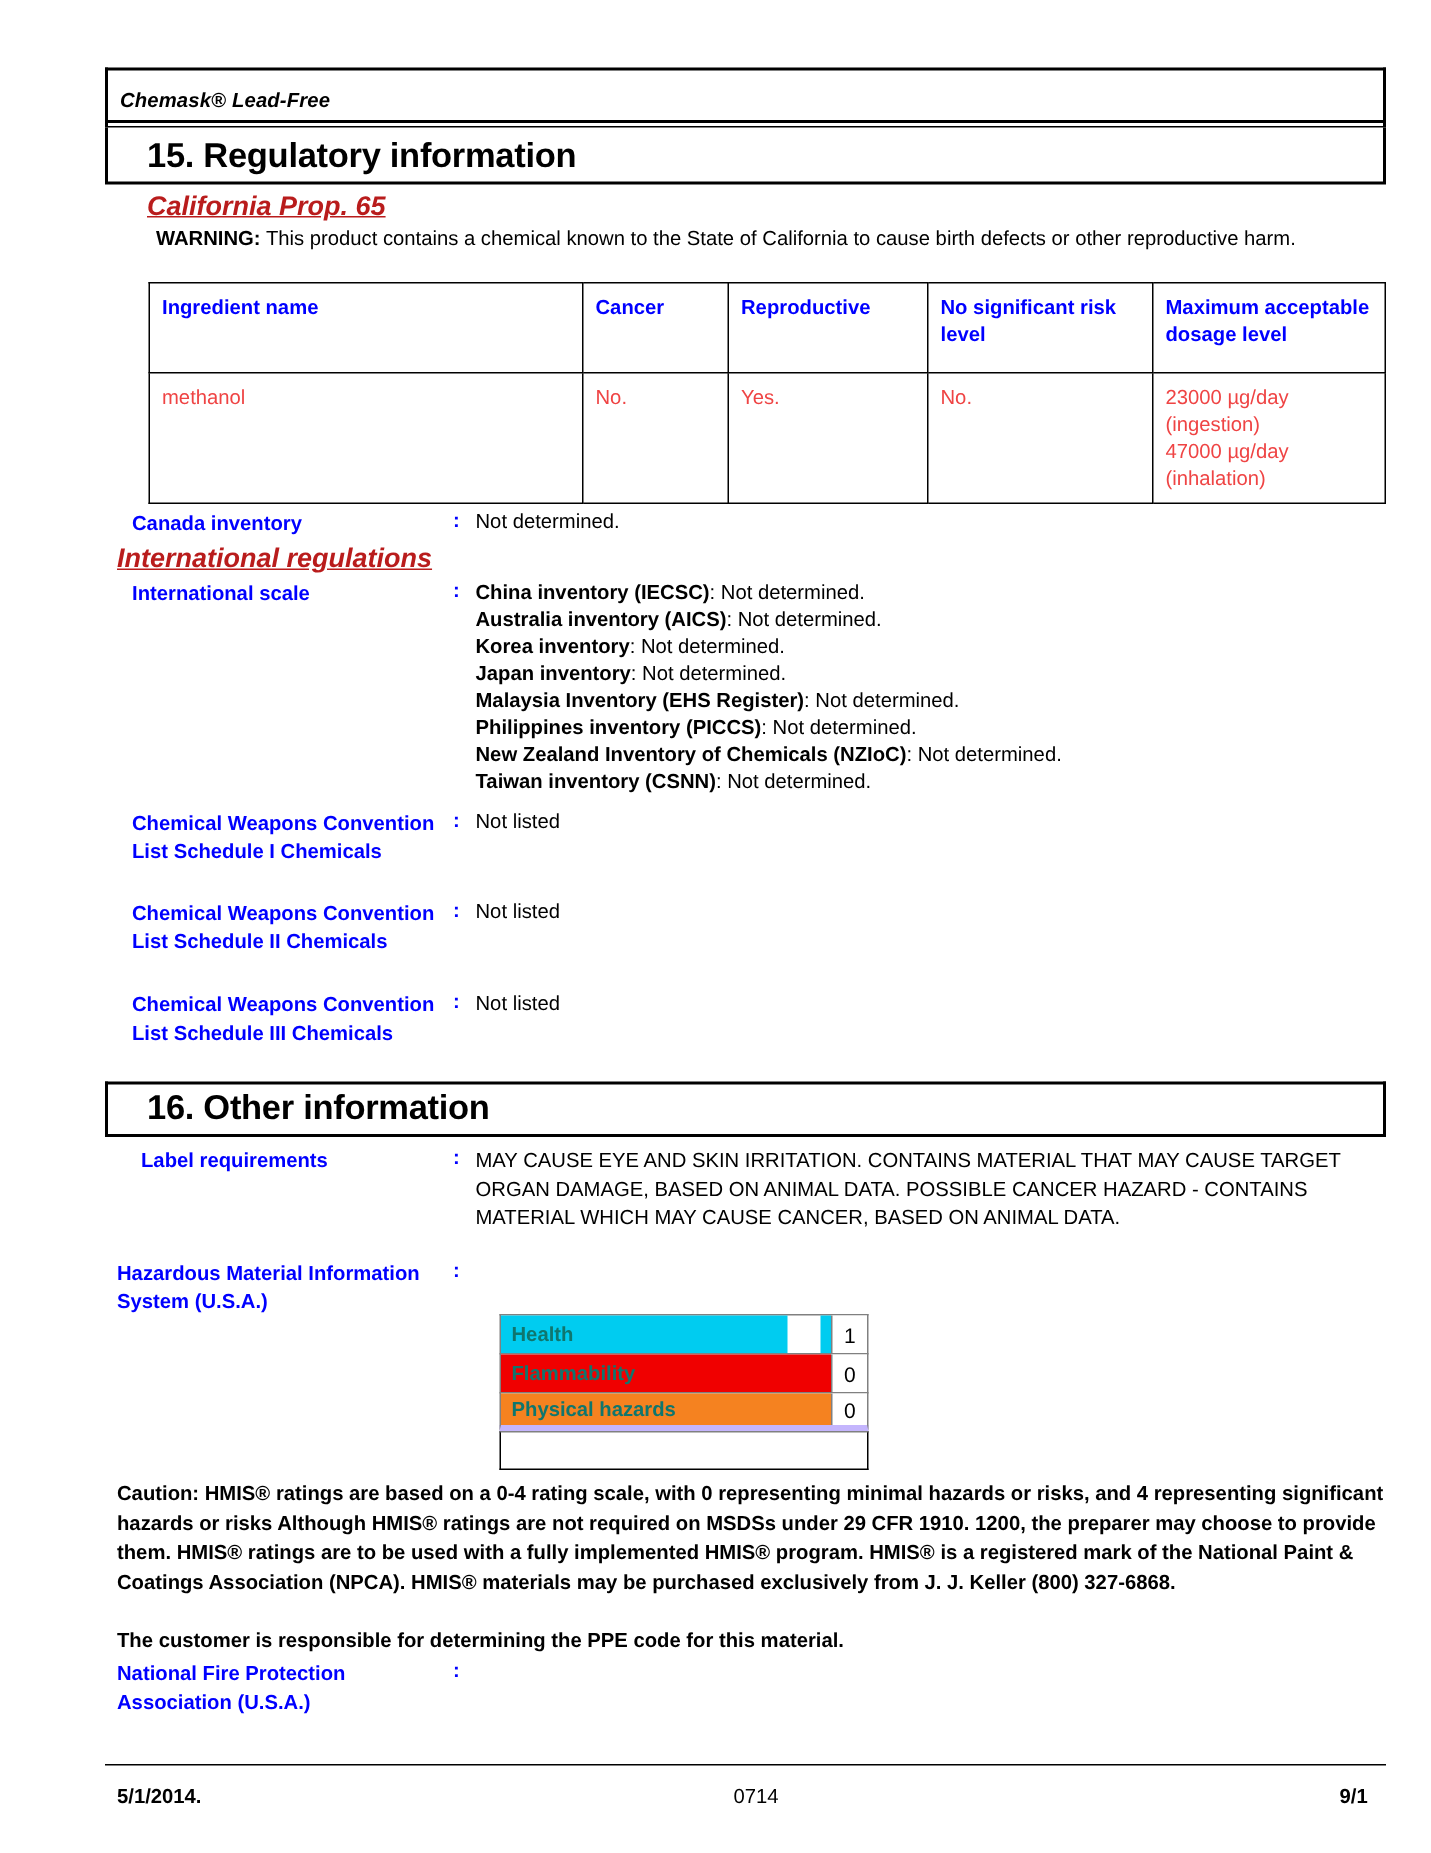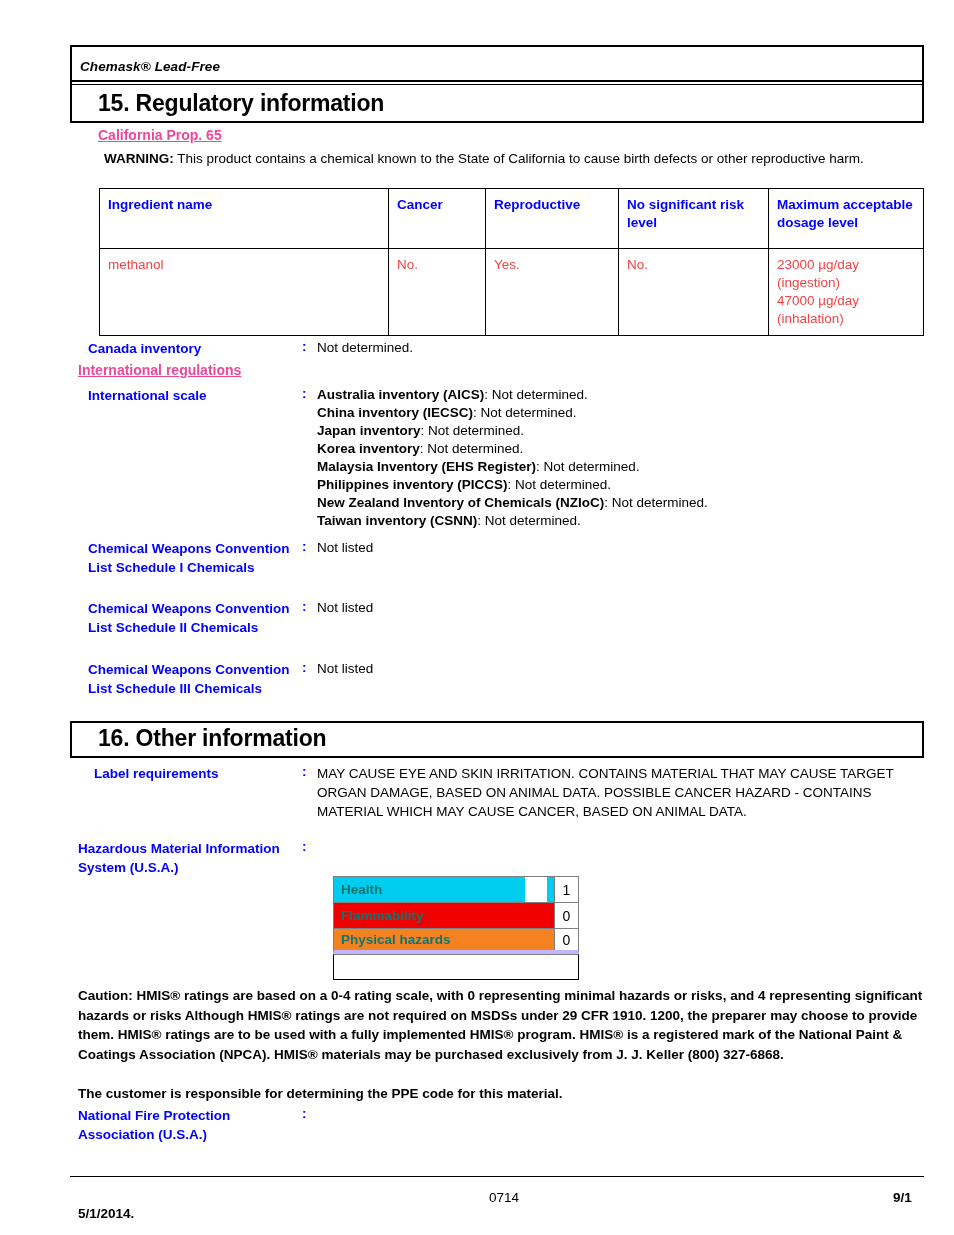--- a/index.html
+++ b/index.html
@@ -73,25 +73,26 @@
   .section-rule {
     position: absolute;
     left: 70px;
     width: 854px; height: 2px;
     background: #000000;
   }
 
   
   .link-head {
     position: absolute;
-    font-size: 14px;
-    font-weight: bold;
-    color: #ec4899;
+    font-size: 18px;
+    font-weight: bold;
+    color: #b91c1c;
     text-decoration: underline;
     white-space: nowrap;
+    font-style: italic;
   }
   .para {
     position: absolute;
     font-size: 13.5px;
     line-height: 18px;
     color: #000000;
   }
   .para .lead { font-weight: bold; }
 
   
@@ -234,21 +235,20 @@
     position: absolute;
     left: 70px; top: 1176px;
     width: 854px; height: 1px;
     background: #000000;
   }
   .footer-left {
     position: absolute;
     left: 78px; top: 1190px;
     font-size: 13.5px;
     font-weight: bold;
-    margin-top: 16px;
   }
   .footer-center {
     position: absolute;
     left: 489px; top: 1190px;
     font-size: 13.5px;
   }
   .footer-right {
     position: absolute;
     left: 893px; top: 1190px;
     font-size: 13.5px;
@@ -310,24 +310,24 @@
 
   <div class="lv-label" style="left:88px; top:339px;">Canada inventory</div>
   <div class="lv-colon" style="top:339px;">:</div>
   <div class="lv-value" style="top:339px;">Not determined.</div>
 
   <div class="link-head" style="left:78px; top:362px;">International regulations</div>
 
   <div class="lv-label" style="left:88px; top:386px;">International scale</div>
   <div class="lv-colon" style="top:386px;">:</div>
   <div class="lv-value" style="top:386px; width:600px;">
+    <div><span class="k">China inventory (IECSC)</span><span>: Not determined.</span></div>
     <div><span class="k">Australia inventory (AICS)</span><span>: Not determined.</span></div>
-    <div><span class="k">China inventory (IECSC)</span><span>: Not determined.</span></div>
+    <div><span class="k">Korea inventory</span><span>: Not determined.</span></div>
     <div><span class="k">Japan inventory</span><span>: Not determined.</span></div>
-    <div><span class="k">Korea inventory</span><span>: Not determined.</span></div>
     <div><span class="k">Malaysia Inventory (EHS Register)</span><span>: Not determined.</span></div>
     <div><span class="k">Philippines inventory (PICCS)</span><span>: Not determined.</span></div>
     <div><span class="k">New Zealand Inventory of Chemicals (NZIoC)</span><span>: Not determined.</span></div>
     <div><span class="k">Taiwan inventory (CSNN)</span><span>: Not determined.</span></div>
   </div>
 
   <div class="lv-label" style="left:88px; top:539px;">Chemical Weapons Convention List Schedule I Chemicals</div>
   <div class="lv-colon" style="top:539px;">:</div>
   <div class="lv-value" style="top:539px;">Not listed</div>
 

